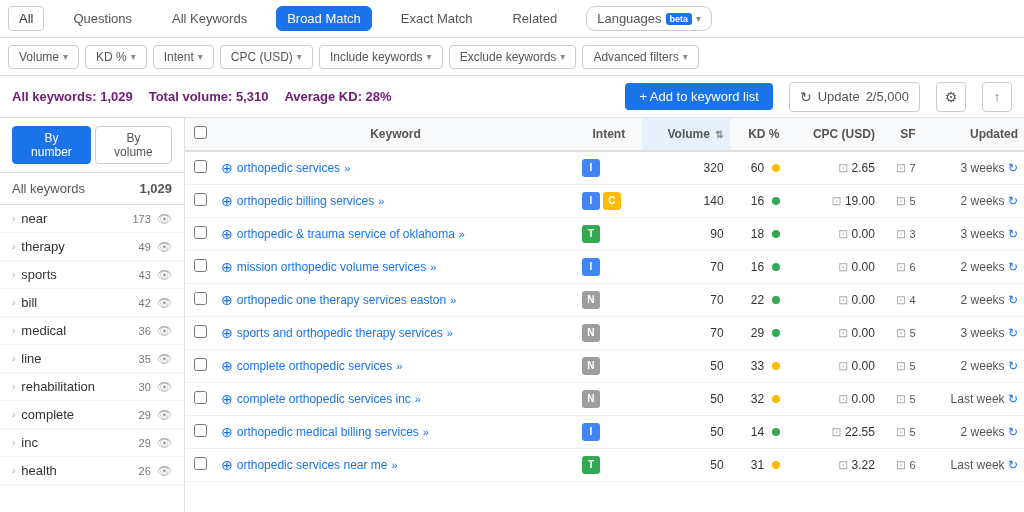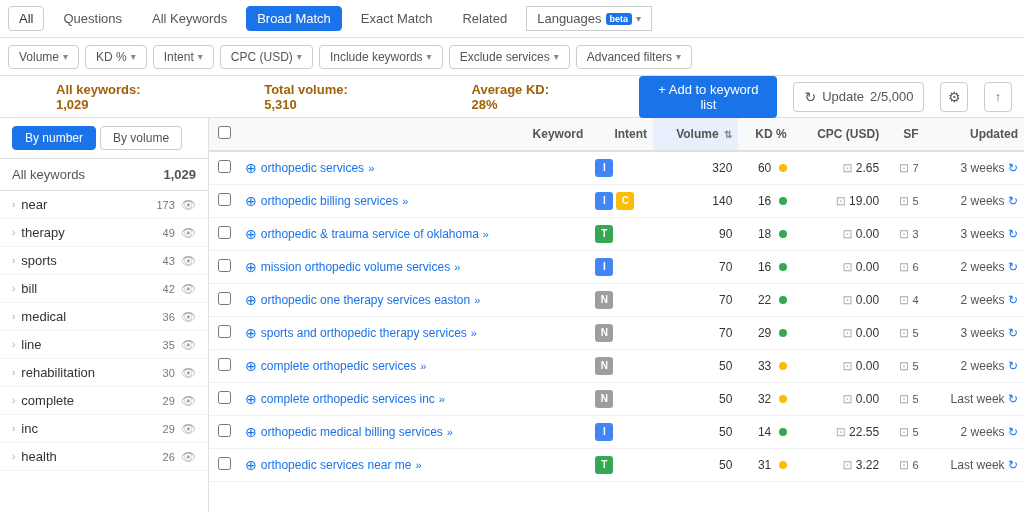--- a/index.html
+++ b/index.html
@@ -1,64 +1,64 @@
 <!DOCTYPE html>
 <html><head>
   <meta charset="utf-8">
   <style>
     * { box-sizing: border-box; margin: 0; padding: 0; }
     body { font-family: -apple-system, BlinkMacSystemFont, 'Segoe UI', sans-serif; font-size: 13px; background: #fff; color: #333; overflow: hidden; }
     
     
-    .top-nav { display: flex; align-items: center; padding: 4px 8px; border-bottom: 1px solid #e0e0e0; gap: 8px; height: 38px; }
+    .top-nav { display: flex; align-items: center; padding: 4px 8px; border-bottom: 1px solid #e0e0e0; gap: 18px; height: 38px; }
     .nav-tab { padding: 4px 10px; border-radius: 4px; cursor: pointer; font-size: 13px; color: #555; border: 1px solid transparent; background: none; white-space: nowrap; }
-    .nav-tab.active { background: #1a73e8; color: #fff; border-color: #1a73e8; font-weight: 500; }
+    .nav-tab.active { background: #1a73e8; color: #fff; border-color: #1a73e8; font-weight: 500; border-radius: 6px; }
     .nav-tab.outline { border: 1.5px solid #ccc; background: #fff; color: #333; }
-    .lang-btn { display: flex; align-items: center; gap: 4px; padding: 4px 10px; border: 1px solid #ccc; border-radius: 0; cursor: pointer; font-size: 13px; color: #555; }
+    .lang-btn { display: flex; align-items: center; gap: 4px; padding: 4px 10px; border: 1px solid #ccc; border-radius: 9px; cursor: pointer; font-size: 13px; color: #555; }
     .beta-badge { background: #1a73e8; color: #fff; font-size: 9px; padding: 1px 4px; border-radius: 3px; font-weight: 600; }
     
     
     .filter-row { display: flex; align-items: center; padding: 6px 8px; border-bottom: 1px solid #e0e0e0; gap: 6px; height: 38px; }
     .filter-btn { display: flex; align-items: center; gap: 4px; padding: 4px 10px; border: 1px solid #ccc; border-radius: 4px; cursor: pointer; font-size: 12px; color: #555; background: #fff; white-space: nowrap; }
     .chevron { font-size: 10px; color: #888; }
     
     
     .summary-row { display: flex; align-items: center; padding: 8px 12px; border-bottom: 1px solid #e0e0e0; gap: 16px; height: 42px; }
     .summary-text { font-size: 13px; color: #555; }
-    .summary-text span { font-weight: 700; color: #a16207; margin-left: 44px; }
+    .summary-text span { font-weight: 700; color: #701a75; }
     .spacer { flex: 1; }
     .add-btn { display: flex; align-items: center; gap: 6px; padding: 6px 14px; background: #1a73e8; color: #fff; border: none; border-radius: 4px; cursor: pointer; font-size: 13px; font-weight: 500; }
     .update-btn { display: flex; align-items: center; gap: 6px; padding: 6px 10px; background: #fff; border: 1px solid #ccc; border-radius: 4px; cursor: pointer; font-size: 13px; color: #555; }
     .icon-btn { width: 30px; height: 30px; border: 1px solid #ccc; border-radius: 4px; cursor: pointer; background: #fff; display: flex; align-items: center; justify-content: center; color: #555; font-size: 14px; }
     
     
     .main-content { display: flex; height: calc(512px - 118px); }
     
     
-    .sidebar { width: 209px; border-right: 1px solid #e0e0e0; overflow-y: auto; flex-shrink: 0; }
+    .sidebar { width: 185px; border-right: 1px solid #e0e0e0; overflow-y: auto; flex-shrink: 0; }
     .sidebar-header { display: flex; align-items: center; padding: 8px 12px; border-bottom: 1px solid #e0e0e0; justify-content: space-between; }
     .sidebar-header-text { font-size: 13px; color: #555; }
     .sidebar-header-count { font-size: 13px; color: #555; font-weight: 600; }
     .sidebar-item { display: flex; align-items: center; padding: 6px 12px; cursor: pointer; justify-content: space-between; border-bottom: 1px solid #f5f5f5; }
     .sidebar-item-left { display: flex; align-items: center; gap: 6px; }
     .sidebar-chevron { color: #aaa; font-size: 10px; }
     .sidebar-label { font-size: 13px; color: #333; }
     .sidebar-right { display: flex; align-items: center; gap: 6px; }
     .sidebar-count { font-size: 11px; color: #777; }
     .eye-icon { color: #aaa; font-size: 12px; }
     
     
     .view-toggle { display: flex; align-items: center; padding: 8px 12px; gap: 4px; border-bottom: 1px solid #e0e0e0; }
     .view-btn { padding: 4px 12px; border-radius: 4px; cursor: pointer; font-size: 12px; border: 1px solid #ccc; background: #fff; color: #555; }
     .view-btn.active { background: #1a73e8; color: #fff; border-color: #1a73e8; }
     
     
     .table-wrap { flex: 1; overflow-y: auto; overflow-x: hidden; }
     table { width: 100%; border-collapse: collapse; }
-    thead th { background: #f8f9fa; border-bottom: 2px solid #e0e0e0; padding: 8px 6px; text-align: right; font-size: 12px; color: #555; font-weight: 600; position: sticky; top: 0; white-space: nowrap; }
+    thead th { background: #f8f9fa; border-bottom: 2px solid #e0e0e0; padding: 8px 6px; text-align: center; font-size: 12px; color: #555; font-weight: 600; position: sticky; top: 0; white-space: nowrap; }
     thead th.sorted { background: #e8f0fe; text-align: right; }
     tbody tr { border-bottom: 1px solid #f0f0f0; }
     td { padding: 7px 6px; font-size: 12px; color: #333; vertical-align: middle; }
     .checkbox-cell { width: 30px; text-align: center; }
     .keyword-cell { min-width: 280px; }
     .keyword-link { color: #1a73e8; text-decoration: none; display: flex; align-items: center; gap: 4px; }
     .plus-icon { color: #1a73e8; font-size: 14px; }
     .arrows-icon { color: #1a73e8; font-size: 11px; }
     .intent-badge { display: inline-block; width: 18px; height: 18px; border-radius: 3px; text-align: center; line-height: 18px; font-size: 10px; font-weight: 700; color: #fff; }
     .intent-i { background: #4285f4; }
@@ -111,21 +111,21 @@
   </div>
   <div class="filter-btn">
     <span>CPC (USD)</span>
     <span class="chevron">▾</span>
   </div>
   <div class="filter-btn">
     <span>Include keywords</span>
     <span class="chevron">▾</span>
   </div>
   <div class="filter-btn">
-    <span>Exclude services</span>
+    <span>Exclude keywords</span>
     <span class="chevron">▾</span>
   </div>
   <div class="filter-btn">
     <span>Advanced filters</span>
     <span class="chevron">▾</span>
   </div>
 </div>
 
 <div class="summary-row">
   <span class="summary-text">

